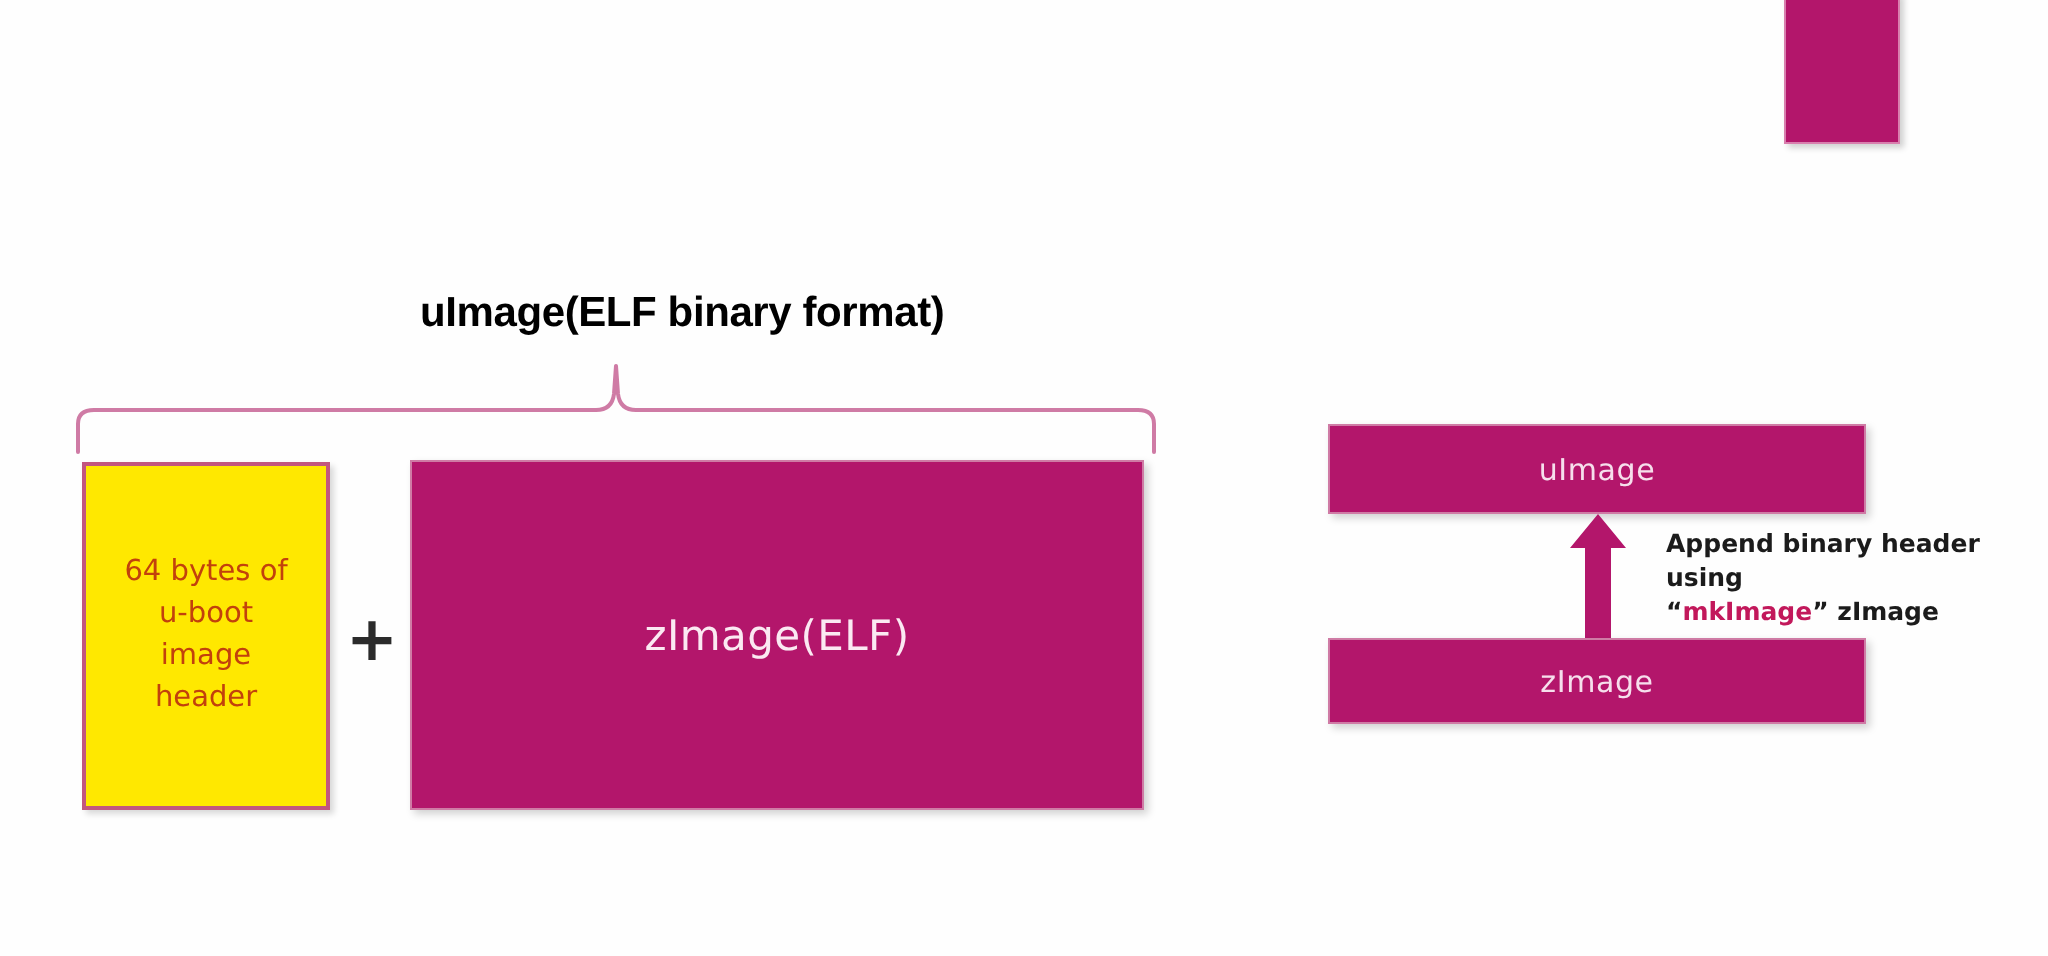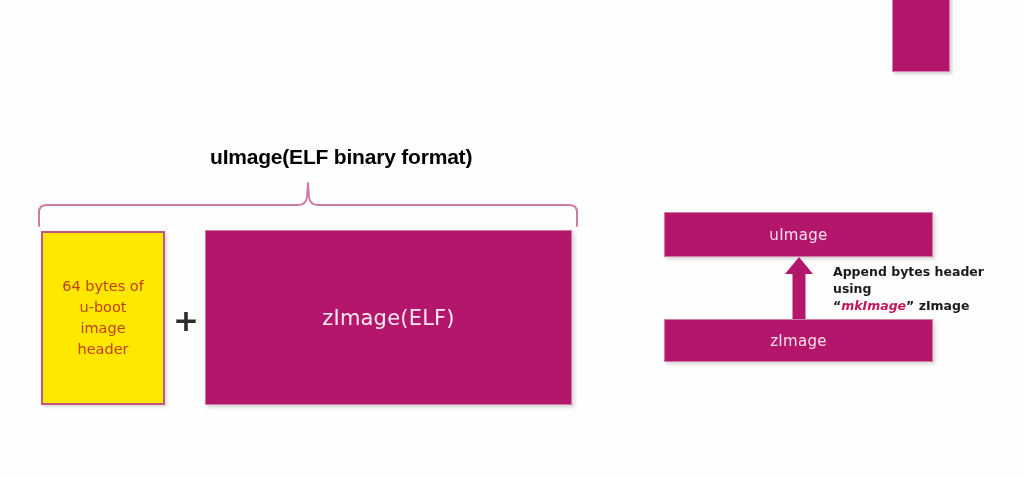--- a/index.html
+++ b/index.html
@@ -157,21 +157,20 @@
     top: 263px;
     width: 190px;
     font-size: 12.5px;
     font-weight: bold;
     line-height: 17px;
     color: #1b1b1b;
     font-family: "DejaVu Sans", sans-serif;
   }
   #append-note .cmd {
     color: #c2185b;
-    font-style: italic;
     font-weight: bold;
   }
 </style>
 </head>
 <body>
 
 <div id="corner-block"></div>
 
 <div id="left-panel">
 
@@ -203,20 +202,20 @@
     <span class="stack-bar-label">uImage</span>
   </div>
 
   <div id="append-arrow">
     <svg width="30" height="64" viewBox="0 0 30 64" xmlns="http://www.w3.org/2000/svg">
       <path d="M15,0 L29,17 L21.5,17 L21.5,64 L8.5,64 L8.5,17 L1,17 Z" fill="#b3166b"></path>
     </svg>
   </div>
 
   <div id="append-note">
-    <span>Append bytes header using</span><br>
+    <span>Append binary header using</span><br>
     <span>“</span><span class="cmd">mkImage</span><span>”</span><span> zImage</span>
   </div>
 
   <div id="zimage-bar" class="stack-bar">
     <span class="stack-bar-label">zImage</span>
   </div>
 </div>
 
 </body></html>

